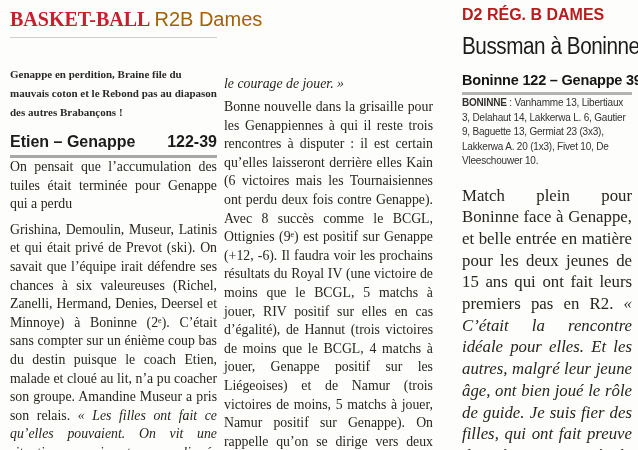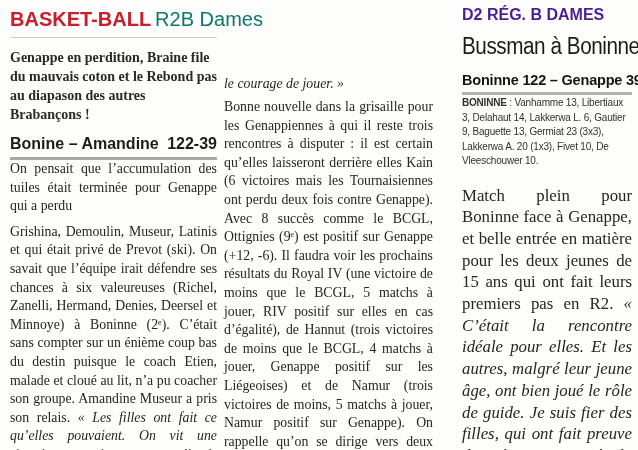--- a/index.html
+++ b/index.html
@@ -12,26 +12,26 @@
     overflow:hidden;
   }
   .col { position:absolute; }
 
   
   .col-left { left:10px; top:8px; width:207px; }
   .kicker-left {
     font-family:"Liberation Sans", sans-serif;
     font-size:20px; line-height:22px; white-space:nowrap;
   }
-  .kicker-left .red { font-weight:700; color:#c6202e; }
-  .kicker-left .blk { font-weight:400; color:#0f766e; margin-left:4px; }
+  .kicker-left .red { font-weight:700; color:#c6202e;font-family:Liberation Serif, serif; }
+  .kicker-left .blk { font-weight:400; color:#a16207; margin-left:4px; }
   .hairline { border:0; border-top:1px solid #cfcfcc; margin:7px 0 0 0; }
   .subtitle {
-    margin-top:10px;
-    font-weight:700; font-size:14px; line-height:19px;
+    margin-top:27px;
+    font-weight:700; font-size:11px; line-height:19px;
     color:#2b2927;
   }
   .score-row {
     margin-top:11px;
     display:flex; justify-content:space-between; align-items:baseline;
     font-family:"Liberation Sans", sans-serif;
     font-weight:700; font-size:16px; color:#1c1c1c;
   }
   .thickrule { height:3px; background:#a8a8a6; margin-top:4px; }
   .bodytext {
@@ -44,21 +44,21 @@
 
   
   .col-mid { left:224px; top:63px; width:209px; }
   .quote-end { font-style:italic; font-size:13.8px; line-height:18px;margin-top:12px; }
   .col-mid .p { margin-top:5px; }
 
   
   .col-right { left:462px; top:6px; width:170px; }
   .kicker-right {
     font-family:"Liberation Sans", sans-serif;
-    font-weight:700; font-size:16px; color:#4c1d95;
+    font-weight:700; font-size:16px; color:#b91c1c;
     white-space:nowrap;
   }
   .headline {
     margin-top:9px;
     font-family:"Liberation Sans", sans-serif;
     font-weight:400; font-size:23px; color:#1b1b1b;
     white-space:nowrap; letter-spacing:-0.5px;
     transform:scaleX(0.90); transform-origin:left center;
   }
   .score-right {
@@ -89,21 +89,21 @@
 </head>
 <body>
 
 <div class="col col-left">
   <div class="kicker-left">
     <span class="red">BASKET-BALL</span><span class="blk">R2B Dames</span>
   </div>
   <hr class="hairline">
   <div class="subtitle">Genappe en perdition, Braine file du mauvais coton et le Rebond pas au diapason des autres Brabançons !</div>
   <div class="score-row">
-    <span>Bonine – Amandine</span>
+    <span>Etien – Genappe</span>
     <span>122-39</span>
   </div>
   <div class="thickrule"></div>
   <div class="bodytext p1">On pensait que l’accumulation des tuiles était terminée pour Genappe qui a perdu</div>
   <div class="bodytext p2">
     <span>Grishina, Demoulin, Museur, Latinis et qui était privé de Prevot (ski). On savait que l’équipe irait défendre ses chances à six valeureuses (Richel, Zanelli, Hermand, Denies, Deersel et Minnoye) à Boninne (2ᵉ). C’était sans compter sur un énième coup bas du destin puisque le coach Etien, malade et cloué au lit, n’a pu coacher son groupe. Amandine Museur a pris son relais. </span><span class="q">« Les filles ont fait ce qu’elles pouvaient. On vit une situation vraiment compliquée mentalement et physiquement. Il faut féliciter ce groupe qui a eu</span>
   </div>
 </div>
 
 <div class="col col-mid">

